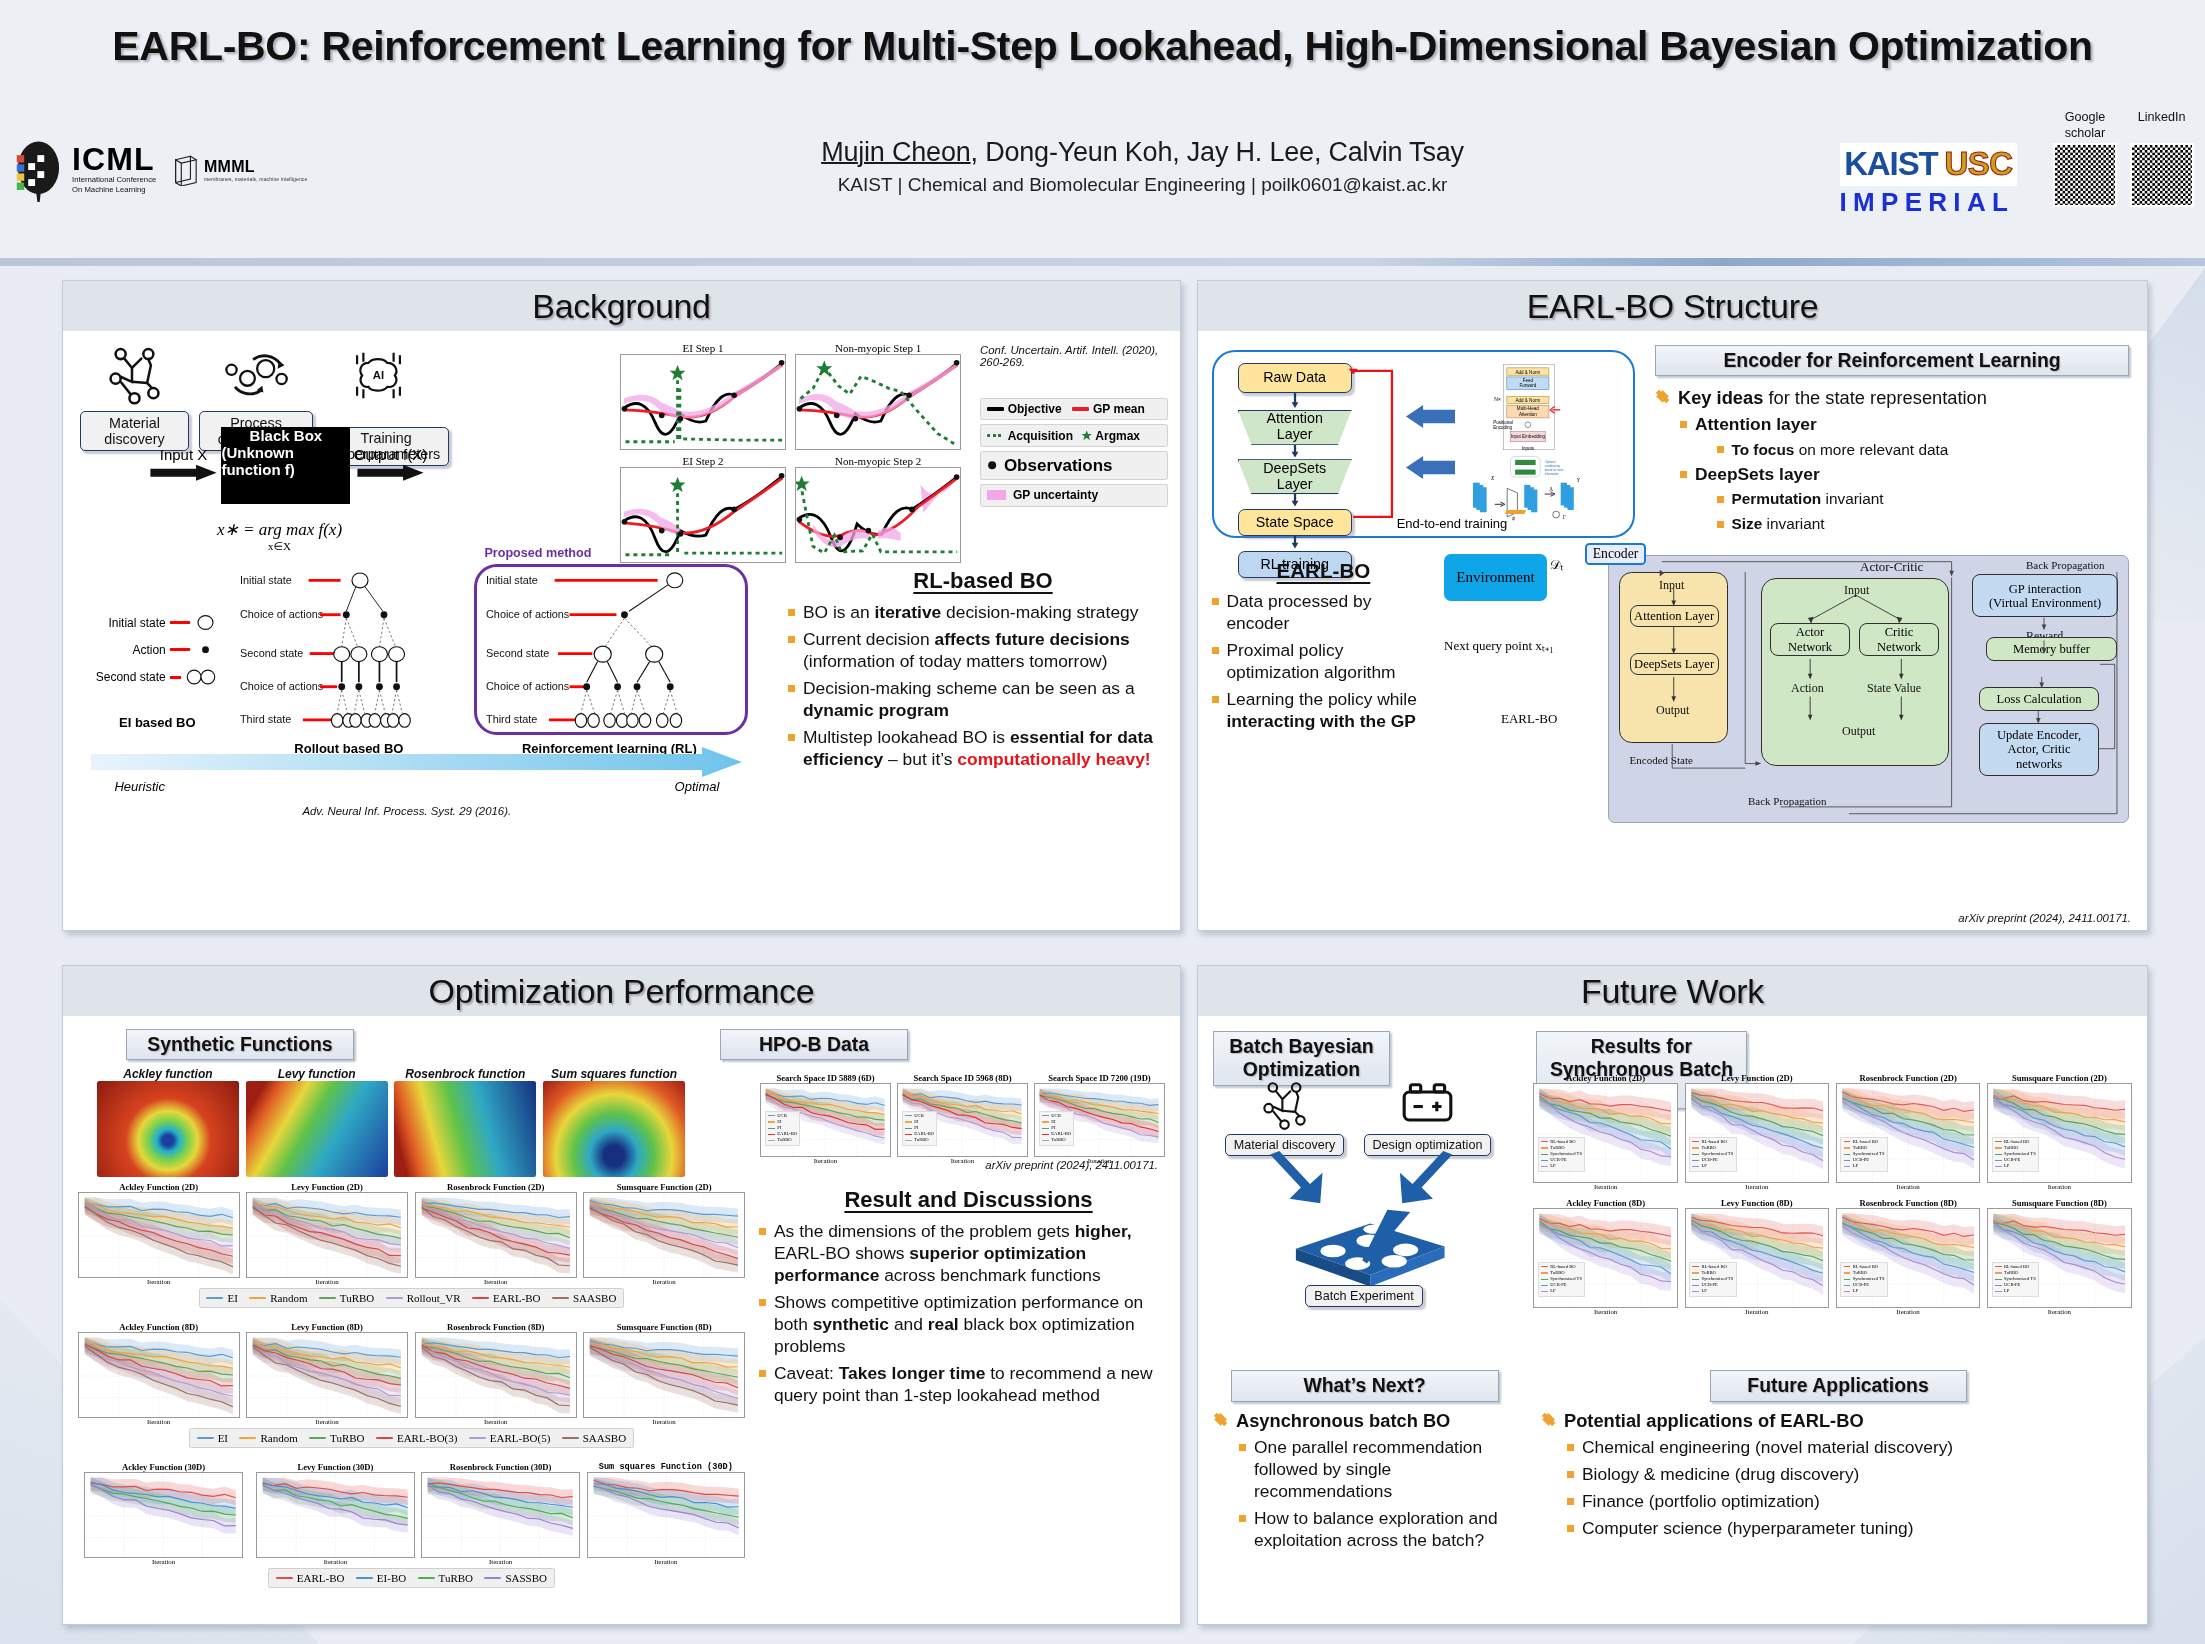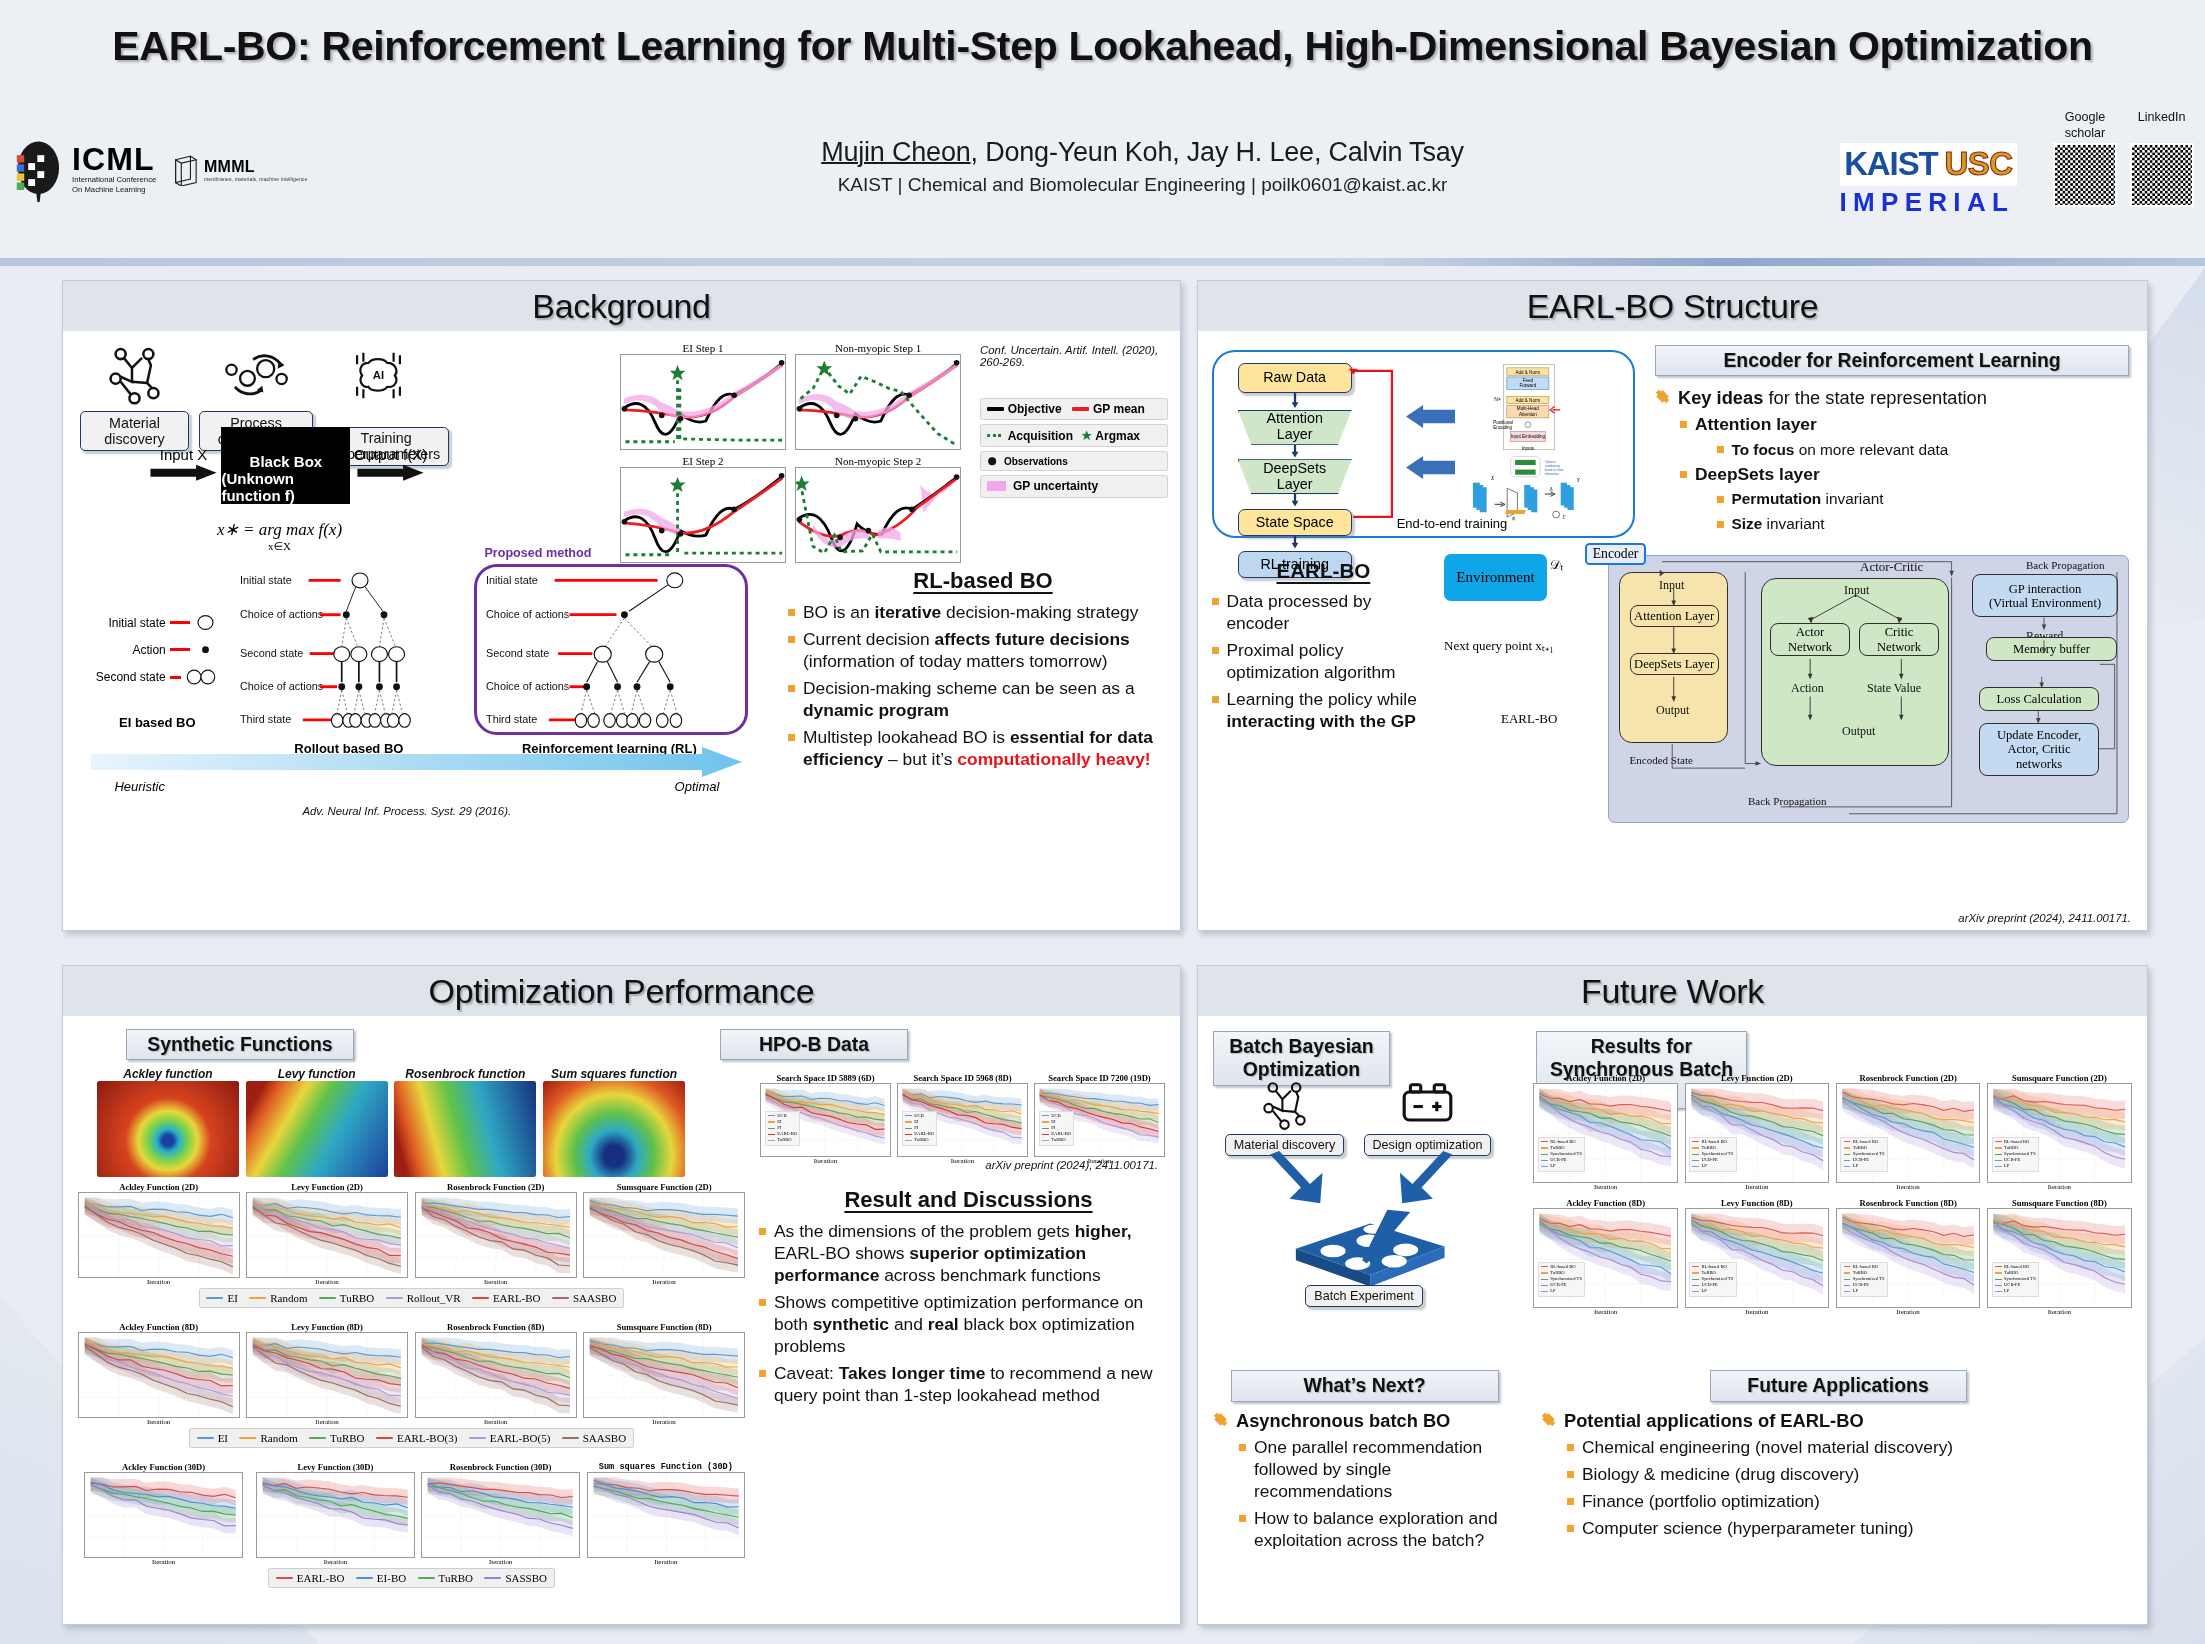--- a/index.html
+++ b/index.html
@@ -267,21 +267,21 @@
 
     <div style="position:absolute; left:86px; top:96px; display:flex; align-items:center; gap:3.4px;">
       <div style="text-align:center;">
         <div style="font-size:15px;">Input X</div>
         <svg width="69" height="19.4" viewBox="0 0 120 34">
           <path d="M2 17 L86 17" stroke="#111" stroke-width="14"></path>
             <path d="M82 3 L118 17 L82 31 Z" fill="#111"></path>
         </svg>
       </div>
       <div style="width:129px;height:77px;background:#000;color:#fff;display:flex;flex-direction:column;
-                  align-items:center;justify-content:flex-end;font-size:15px;font-weight:bold;">
+                  align-items:center;justify-content:flex-start;font-size:15px;font-weight:bold;">
         <div>Black Box</div>
         <div>(Unknown function f)</div>
       </div>
       <div style="text-align:center;">
         <div style="font-size:15px;">Output f(X)</div>
         <svg width="69" height="19.4" viewBox="0 0 120 34">
           <path d="M2 17 L86 17" stroke="#111" stroke-width="14"></path>
             <path d="M82 3 L118 17 L82 31 Z" fill="#111"></path>
         </svg>
       </div>
@@ -401,21 +401,21 @@
             <svg width="11.4" height="11.4" viewBox="0 0 20 20">
                 <polygon points="10,1 12.5,7 19,7 13.8,11 15.8,18 10,13.8 4.2,18 6.2,11 1,7 7.5,7" fill="#1e7d34"></polygon>
               </svg>
             <b>Argmax</b>
             </span>
         </div>
         <div style="background:#f0f0f0;border:0.6px solid #d2d2d2;border-radius:2.3px;padding:3.4px 5.7px;margin-bottom:4px;display:flex;gap:6.9px;align-items:center;">
           <svg width="10.3" height="10.3" viewBox="0 0 18 18">
               <circle cx="9" cy="9" r="7" fill="#111"></circle>
             </svg>
-          <b style="font-size:10px;">Observations</b>
+          <b style="font-size:17px;">Observations</b>
         </div>
         <div style="background:#f0f0f0;border:0.6px solid #d2d2d2;border-radius:2.3px;padding:3.4px 5.7px;display:flex;gap:6.9px;align-items:center;">
           <i style="width:19.4px;height:10.3px;background:#f2a7e8;display:inline-block;"></i>
           <b style="font-size:12px;">GP uncertainty</b>
         </div>
       </div>
     </div>
 
     <div style="position:absolute;left:11.4px;top:228px;width:680px;">
       <div style="position:absolute;left:410px;top:-12.6px;font-size:12.6px;font-weight:bold;color:#6b2fa0;">Proposed method</div>

